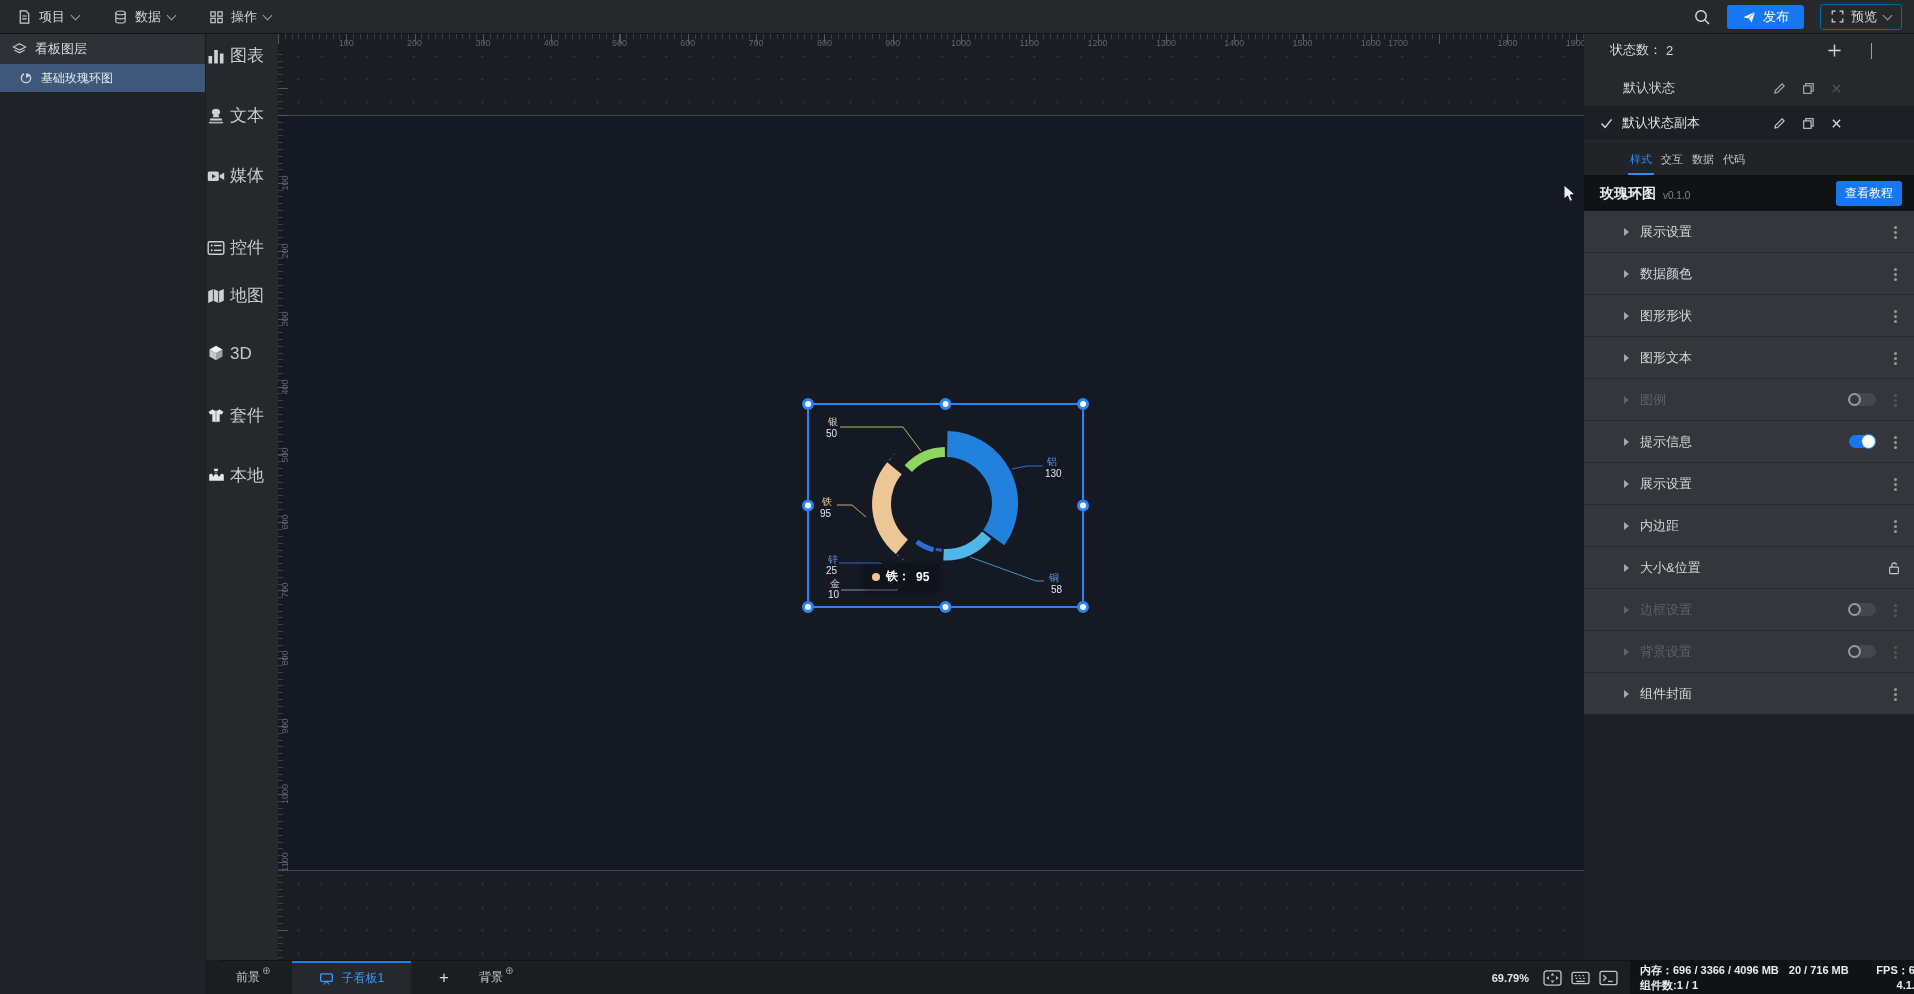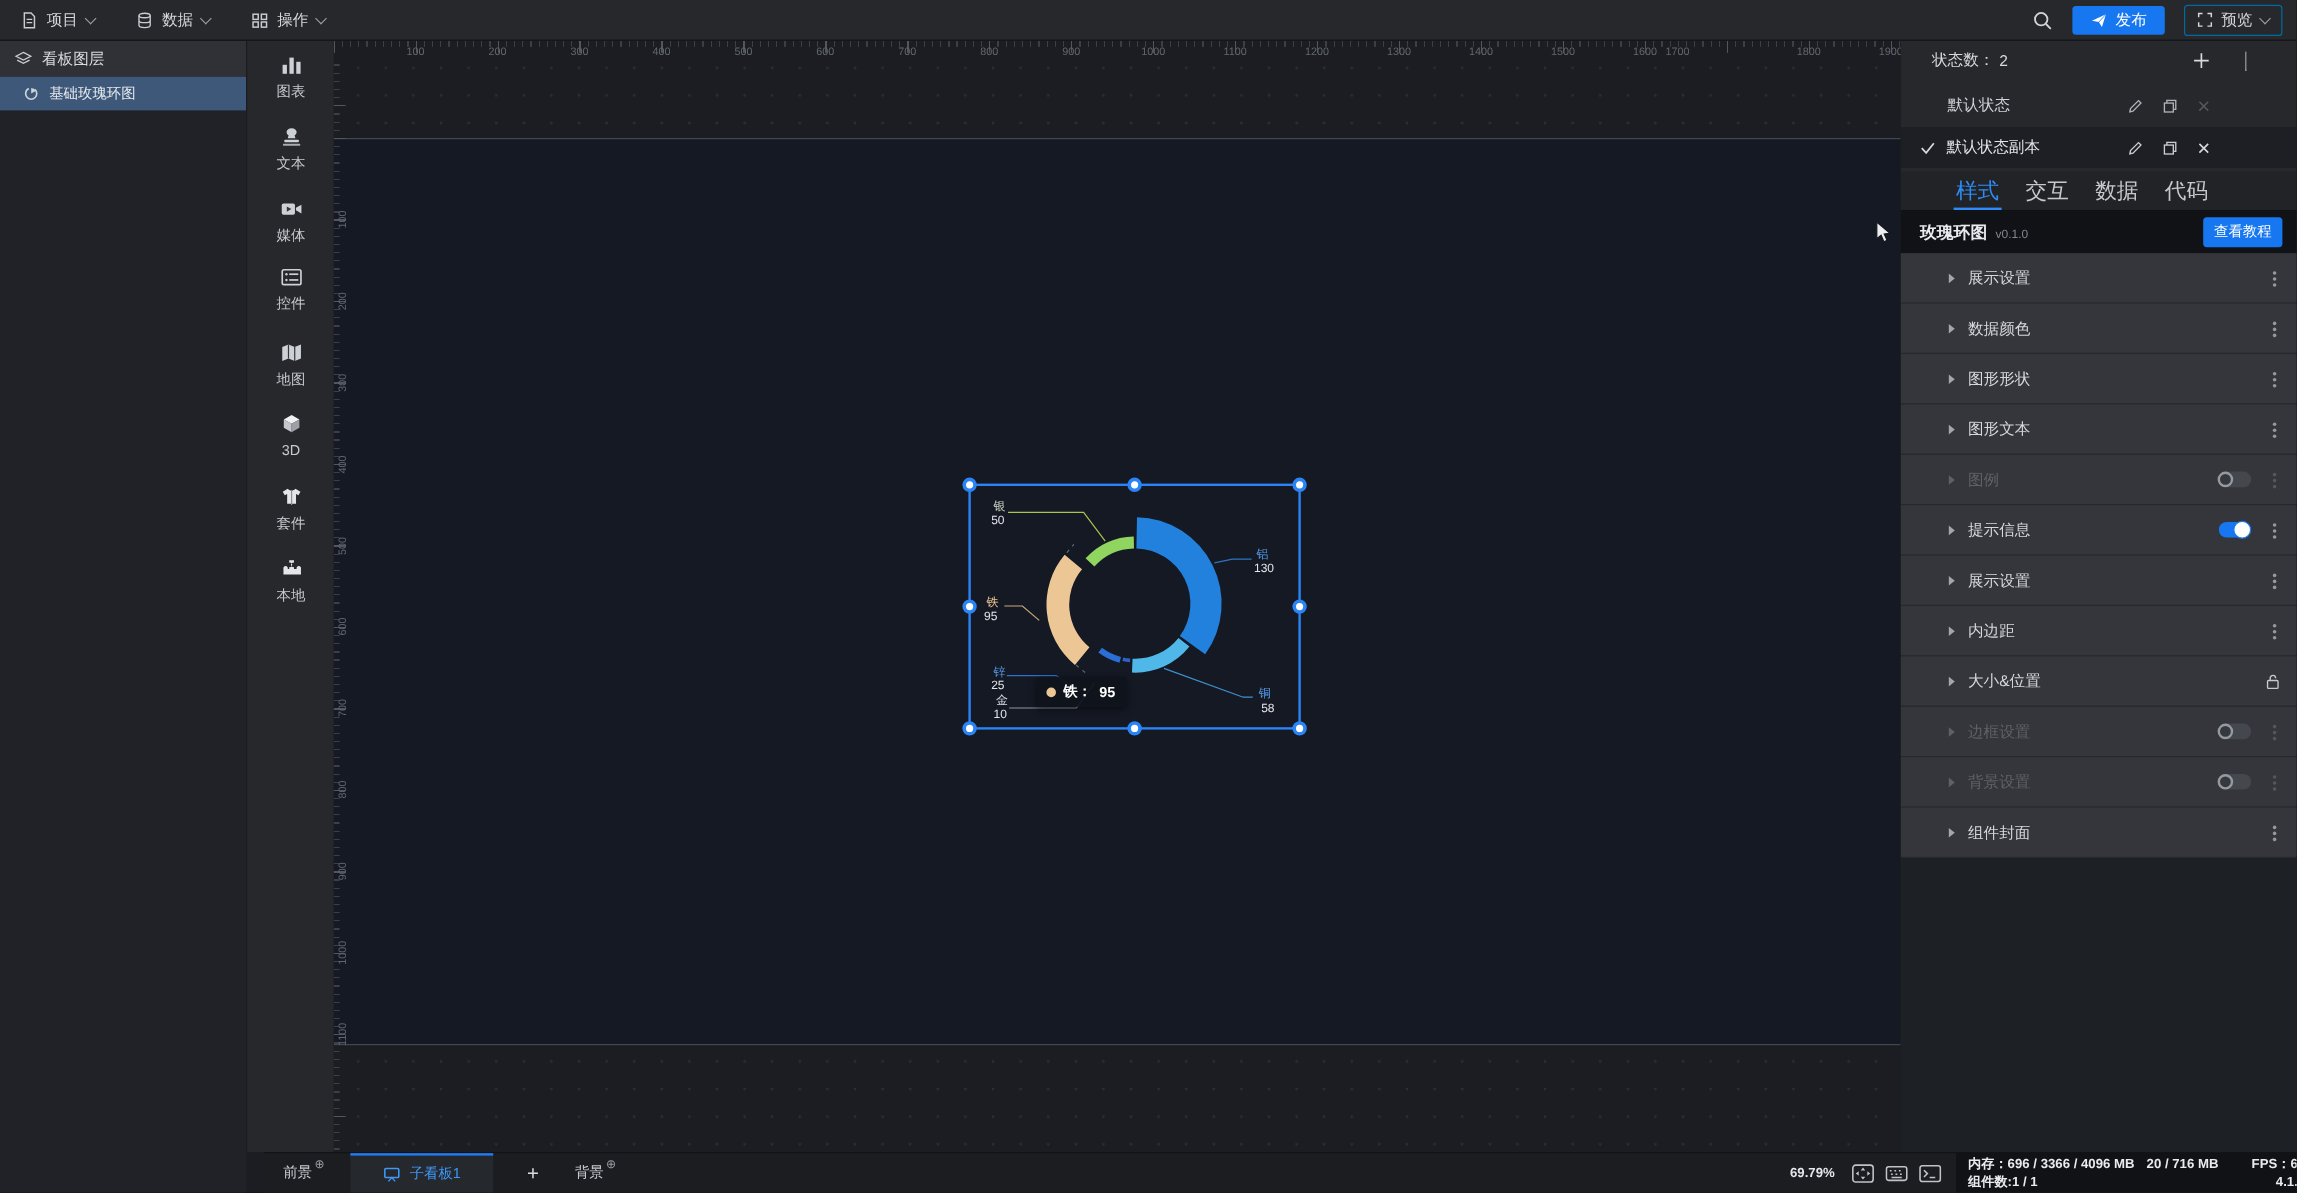--- a/index.html
+++ b/index.html
@@ -24,22 +24,22 @@
   
   .layers{position:absolute;left:0;top:34px;width:205px;height:960px;background:#202227;z-index:30;}
   .layers-header{height:30px;background:#2f3136;display:flex;align-items:center;gap:8px;
                  padding:0 12px;font-size:13px;color:#d8dade;}
   .layer-item{height:28px;background:#3d5878;display:flex;align-items:center;gap:8px;
               padding:0 12px 0 19px;font-size:12px;color:#e8ebf0;}
 
   
   .toolbox{position:absolute;left:205px;top:34px;width:73px;height:926px;background:#26282c;
            border-left:1px solid #1a1b1f;box-sizing:border-box;z-index:30;}
-  .tool-item{position:absolute;left:0;width:73px;display:flex;flex-direction:column;align-items:center;
-             gap:4px;color:#c6c9cd;font-size:12px;}
+  .tool-item{position:absolute;left:0;width:73px;display:flex;flex-direction:row;align-items:center;
+             gap:4px;color:#c6c9cd;font-size:17px;}
 
   
   .canvas{position:absolute;left:278px;top:34px;width:1306px;height:926px;background:#1b1d22;
           background-image:radial-gradient(circle,#2b2e35 1px,transparent 1.4px);
           background-size:23px 23px;background-position:9px 11px;overflow:hidden;z-index:10;}
   .board{position:absolute;left:0;top:81px;width:1306px;height:754px;background:#151924;
          border-top:1px solid #43474f;border-bottom:1px solid #43474f;box-sizing:content-box;}
   .hruler{position:absolute;left:0;top:0;width:1306px;height:16px;}
   .hruler .minor{position:absolute;left:0;top:0;width:100%;height:5px;
         background:repeating-linear-gradient(90deg,#3c3f45 0 1px,transparent 1px 6.83px);}
@@ -66,21 +66,21 @@
   
   .rpanel{position:absolute;left:1584px;top:34px;width:330px;height:926px;background:#26282c;z-index:30;}
   .states-head{position:absolute;left:0;top:0;width:100%;height:32px;display:flex;align-items:center;
                padding:0 16px 0 26px;box-sizing:border-box;font-size:13px;color:#d8dade;}
   .state-row{position:absolute;left:0;width:100%;height:32px;display:flex;align-items:center;
              padding:0 16px;box-sizing:border-box;font-size:13px;color:#cfd2d6;gap:9px;}
   .state-row.active{background:#1d1f24;color:#e2e4e8;}
   .state-icons{position:absolute;right:72px;display:flex;gap:16px;align-items:center;}
   .tabs{position:absolute;left:0;top:109px;width:100%;height:33px;background:#212327;
         border-bottom:1px solid #0e0f12;box-sizing:border-box;display:flex;align-items:flex-start;
-        gap:22px;padding-left:46px;font-size:18px;color:#c6c8cc;}
+        gap:9px;padding-left:46px;font-size:11px;color:#c6c8cc;}
   .tab{position:relative;height:100%;display:flex;align-items:center;}
   .tab.active{color:#2e8cf6;}
   .tab.active::after{content:"";position:absolute;left:-2px;right:-2px;bottom:0;height:2px;background:#2e8cf6;}
   .comp-title{position:absolute;left:0;top:142px;width:100%;height:35px;background:#101216;
               display:flex;align-items:center;padding:0 12px 0 16px;box-sizing:border-box;}
   .comp-name{font-size:14px;font-weight:bold;color:#e9ebef;}
   .comp-ver{font-size:10px;color:#83868c;margin-left:7px;margin-top:3px;}
   .btn-tutorial{margin-left:auto;background:#1677f0;color:#fff;font-size:12px;border-radius:3px;
                 padding:4px 9px;}
   .sections{position:absolute;left:0;top:177px;width:100%;}
@@ -238,21 +238,21 @@
       <div class="tool-item" style="top: 130px;">
         <span>
           <svg width="20" height="20" viewBox="0 0 20 20">
             <rect x="1.8" y="5.5" width="11" height="9.5" rx="1.5" fill="#cdd0d4"></rect>
             <path d="M13.6 9.2l4.6-2.6v7.3l-4.6-2.6z" fill="#cdd0d4"></path>
             <path d="M6 8l3.8 2.2L6 12.4z" fill="#34373c"></path>
           </svg>
         </span>
         <span>媒体</span>
       </div>
-      <div class="tool-item" style="top: 187px; font-family: Liberation Serif, serif;">
+      <div class="tool-item" style="top: 202px; font-family: Liberation Serif, serif;">
         <span>
           <svg width="20" height="20" viewBox="0 0 20 20">
             <rect x="2.2" y="3.8" width="15.6" height="12.4" rx="1.4" fill="none" stroke="#cdd0d4" stroke-width="1.4"></rect>
             <circle cx="5.7" cy="7.5" r="1" fill="#cdd0d4"></circle>
             <rect x="8" y="6.8" width="7.6" height="1.4" fill="#cdd0d4"></rect>
             <circle cx="5.7" cy="12.3" r="1" fill="#cdd0d4"></circle>
             <rect x="8" y="11.6" width="7.6" height="1.4" fill="#cdd0d4"></rect>
           </svg>
         </span>
         <span>控件</span>

